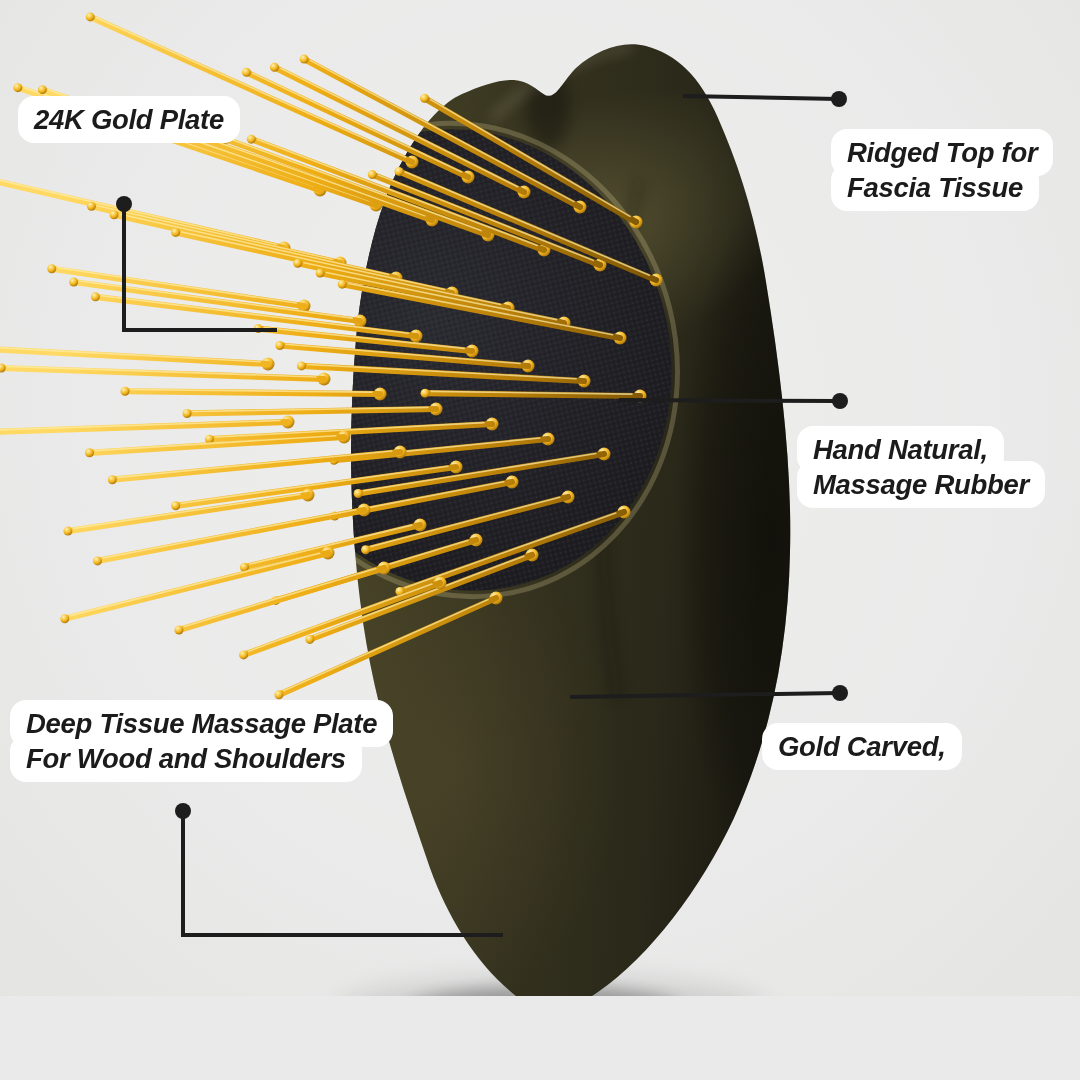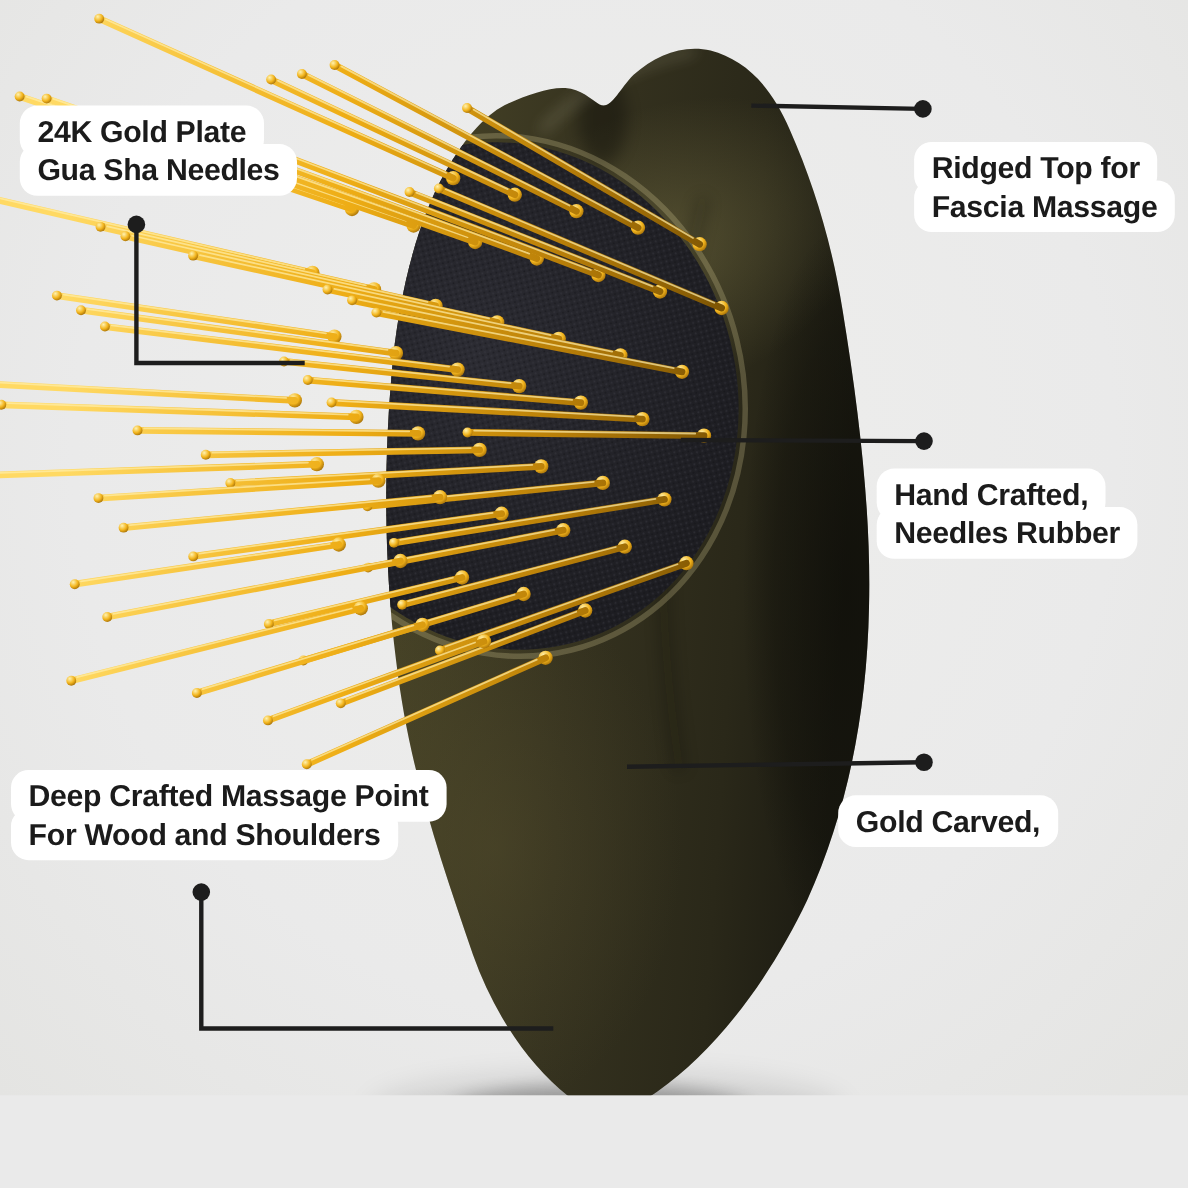--- a/index.html
+++ b/index.html
@@ -1,20 +1,21 @@
 <!DOCTYPE html>
 <html style="--bg: #eaeaea; --card-bg: #ffffff; --text: #1b1b1b; --connector: #1d1d1d; --wood-light: #4a4628; --wood-mid: #35321f; --wood-dark: #1c1b12; --cushion: #232329; --gold-dark: #6b4802; --gold-mid: #eead15; --gold-bright: #ffd963;"><head>
 <meta charset="utf-8">
 <title>Product Infographic</title>
 <style>
   html,body{margin:0;padding:0;background:var(--bg,#eaeaea);}
   .stage{
     position:relative;width:1080px;height:996px;overflow:hidden;
     background:radial-gradient(ellipse at 50% 42%, #eeeeec 0%, var(--bg,#eaeaea) 62%, #e4e4e2 100%);
     font-family:"Liberation Sans","DejaVu Sans",sans-serif;
+    font-style:italic;
   }
   .layer{position:absolute;inset:0;width:1080px;height:1080px;}
   .callout{position:absolute;z-index:4;}
   .callout .pill{
     display:table;white-space:nowrap;
     background:var(--card-bg,#fff);color:var(--text,#1b1b1b);
     font-weight:700;font-size:27.5px;line-height:1.2;letter-spacing:-0.3px;
     padding:7px 16px;border-radius:16px;
   }
   .callout .pill + .pill{margin-top:-12px;}
@@ -329,35 +330,34 @@
       <circle cx="124" cy="204" r="8"></circle>
       <circle cx="839" cy="99" r="8"></circle>
       <circle cx="840" cy="401" r="8"></circle>
       <circle cx="183" cy="811" r="8"></circle>
       <circle cx="840" cy="693" r="8"></circle>
     </g>
   </svg>
 
   <div class="callout co-needles">
     <div class="pill">24K Gold Plate</div>
-    <div class="pill">Gua Sha Needles</div>
   </div>
 
   <div class="callout co-ridged-top">
     <div class="pill">Ridged Top for</div>
-    <div class="pill">Fascia Massage</div>
+    <div class="pill">Fascia Tissue</div>
   </div>
 
   <div class="callout co-rubber">
-    <div class="pill">Hand Crafted,</div>
-    <div class="pill">Needles Rubber</div>
+    <div class="pill">Hand Natural,</div>
+    <div class="pill">Massage Rubber</div>
   </div>
 
   <div class="callout co-massage-point">
-    <div class="pill">Deep Crafted Massage Point</div>
+    <div class="pill">Deep Tissue Massage Plate</div>
     <div class="pill">For Wood and Shoulders</div>
   </div>
 
   <div class="callout co-wood">
     <div class="pill">Gold Carved,</div>
   </div>
 
 </div>
 
 </body></html>

